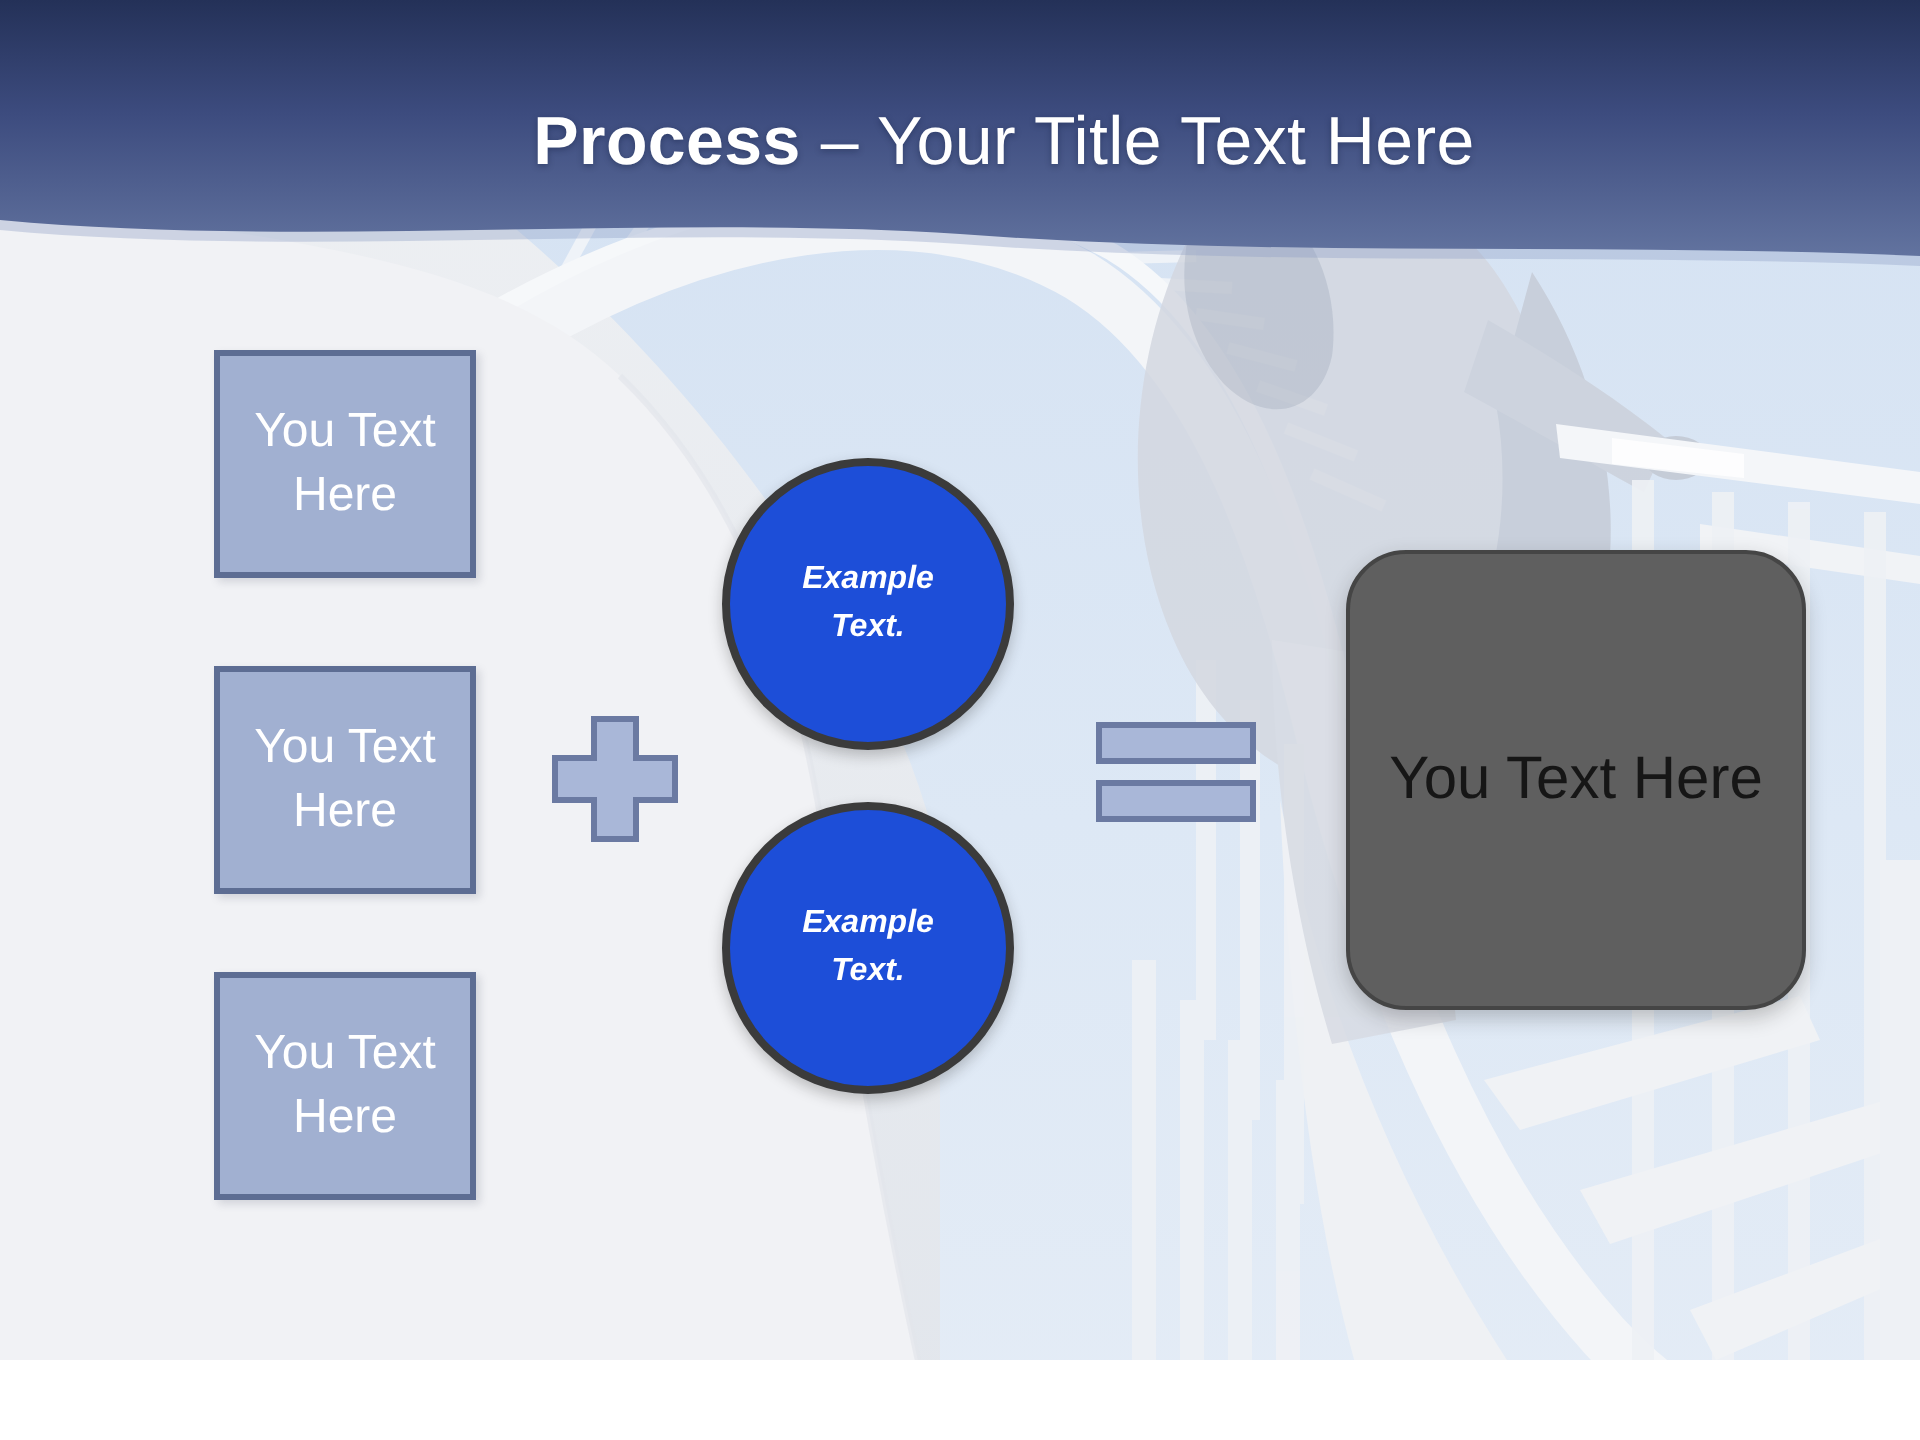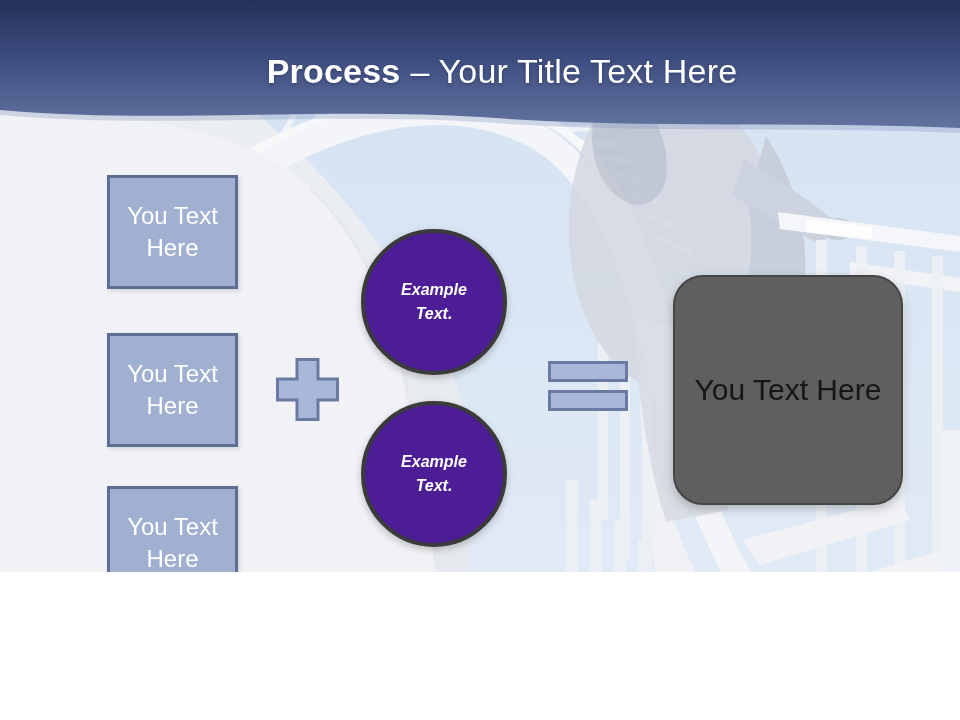--- a/index.html
+++ b/index.html
@@ -1,18 +1,18 @@
 <!DOCTYPE html>
 <html><head>
 <meta charset="utf-8">
 <style>
   html,body{margin:0;padding:0;background:#ffffff;}
   *{box-sizing:border-box;}
   .slide{
-    position:relative;width:960px;height:572px;overflow:hidden;
+    position:relative;width:960px;height:680px;overflow:hidden;
     font-family:"Liberation Sans",sans-serif;background:#e8ebf0;
   }
   .bg-svg{position:absolute;left:0;top:0;width:960px;height:720px;display:block;}
   .header-svg{position:absolute;left:0;top:0;width:960px;height:150px;display:block;}
   .slide-title{
     position:absolute;left:0;right:0;top:52px;text-align:center;
     padding-left:44px;color:#ffffff;font-size:34px;letter-spacing:.2px;
     text-shadow:0 1px 3px rgba(10,20,50,.35);white-space:nowrap;
   }
   .slide-title .t-bold{font-weight:bold;margin-right:10px;}
@@ -27,21 +27,21 @@
   .input-box.b2{top:333px;}
   .input-box.b3{top:486px;}
   .plus-wrap{position:absolute;left:276px;top:358px;width:63px;height:63px;}
   .equals-wrap{position:absolute;left:548px;top:361px;width:80px;}
   .equals-bar{
     width:80px;height:21px;background:#a9b7d8;border:3px solid #6b7aa2;
     margin-bottom:8px;
   }
   .example-circle{
     position:absolute;left:361px;width:146px;height:146px;border-radius:50%;
-    background:#4c1d95;border:4px solid #3b3b3b;
+    background:#1d4ed8;border:4px solid #3b3b3b;
     display:flex;align-items:center;justify-content:center;text-align:center;
     color:#ffffff;font-size:16px;font-weight:bold;font-style:italic;line-height:24px;
     box-shadow:0 3px 7px rgba(30,30,30,.25);
   }
   .example-circle.c1{top:229px;}
   .example-circle.c2{top:401px;}
   .circle-label{width:100px;}
   .result-box{
     position:absolute;left:673px;top:275px;width:230px;height:230px;
     background:#5f5f5f;border:2px solid #454545;border-radius:30px;

